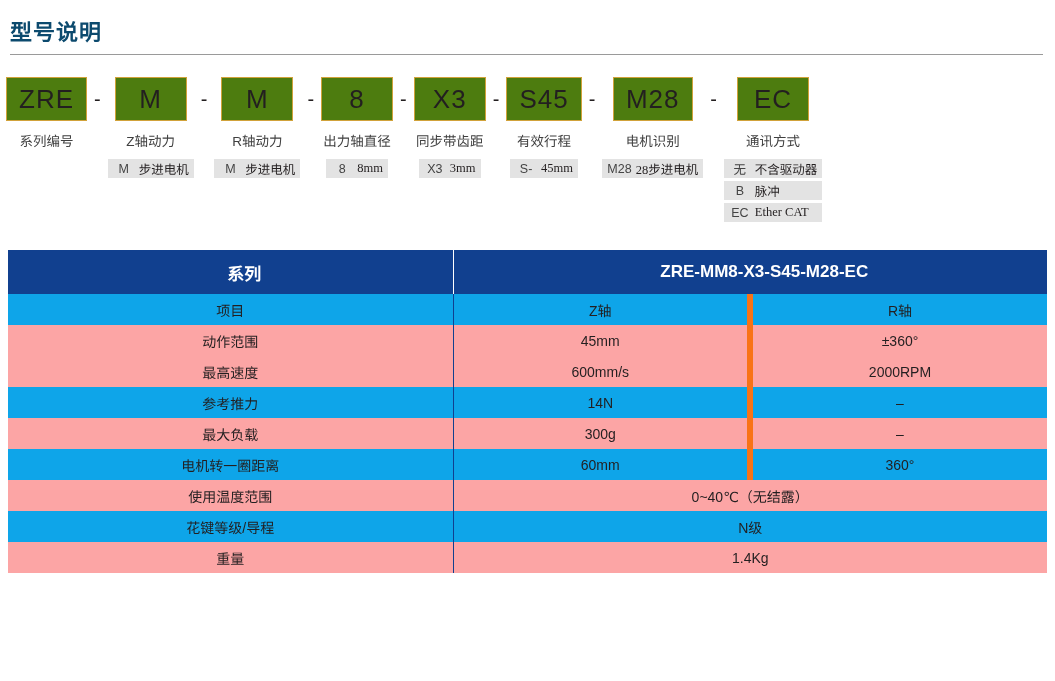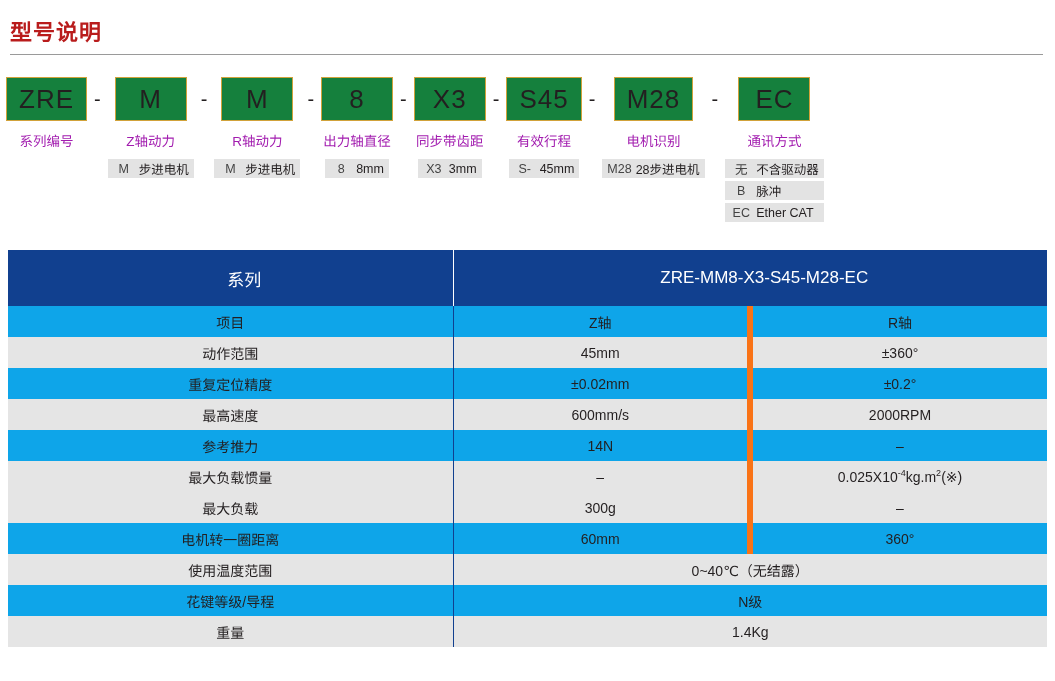--- a/index.html
+++ b/index.html
@@ -12,21 +12,21 @@
   }
   .page { position: relative; width: 1055px; height: 681px; overflow: hidden; }
 
   
   .heading-wrap {
     padding: 8px 8px 0 8px;
   }
   .heading {
     font-size: 22px;
     font-weight: bold;
-    color: #b91c1c;
+    color: #0c4a6e;
     letter-spacing: 1px;
     margin: 6px 0 8px 2px;
   }
   .heading-rule {
     height: 1px;
     background: #9a9a9a;
     margin: 0 4px 0 2px;
   }
 
   
@@ -38,21 +38,21 @@
     display: flex;
     align-items: flex-start;
   }
   .code-col {
     display: flex;
     flex-direction: column;
     align-items: center;
   }
   .code-box {
     border: 1.5px solid #d1a23a;
-    background: #15803d;
+    background: #4d7c0f;
     height: 44px;
     min-width: 72px;
     display: flex;
     align-items: center;
     justify-content: center;
     font-size: 26px;
     color: #231f20;
     padding: 0 12px;
     letter-spacing: 1px;
   }
@@ -60,21 +60,21 @@
     font-size: 20px;
     color: #231f20;
     height: 44px;
     display: flex;
     align-items: center;
     padding: 0 7px;
   }
   .code-label {
     font-size: 13.5px;
     margin-top: 9px;
-    color: #a21caf;
+    color: #404040;
     white-space: nowrap;
   }
   .opt-list {
     margin-top: 9px;
     display: flex;
     flex-direction: column;
     gap: 3px;
     align-items: stretch;
   }
   .opt-item {
@@ -86,52 +86,52 @@
     padding: 0 5px;
     white-space: nowrap;
     color: #231f20;
   }
   .opt-key {
     min-width: 22px;
     text-align: center;
     color: #444;
     margin-right: 4px;
   }
-  .opt-val { text-align: right; }
+  .opt-val { text-align: right; font-family: Liberation Serif, serif; }
 
   
   .spec-table {
     position: absolute;
     left: 8px;
     top: 250px;
     width: 1039px;
     border-collapse: collapse;
     font-size: 14px;
   }
   .spec-table th, .spec-table td {
     text-align: center;
     vertical-align: middle;
     padding: 0;
     height: 31px;
   }
   .spec-head th {
     background: #11408f;
     color: #ffffff;
-    font-weight: normal;
+    font-weight: bold;
     font-size: 17px;
-    height: 56px;
+    height: 44px;
     border-right: 1px solid #ffffff;
     padding-left: 28px;
   }
   .spec-head th:last-child { border-right: none; margin-left: 44px; }
   .col-name { width: 445px; }
   .col-z { width: 297px; }
   .col-r { width: 297px; }
   .spec-table tbody tr.odd td { background: #0ea5e9; }
-  .spec-table tbody tr.even td { background: #e5e5e5; }
+  .spec-table tbody tr.even td { background: #fca5a5; }
   .spec-table tbody td.cell-name {
     border-right: 1px solid #11408f;
   }
   .spec-table tbody td.cell-z {
     border-right: 6px solid #f97316;
   }
   sup { font-size: 9px; vertical-align: super; }
 </style>
 </head>
 <body>
@@ -248,41 +248,31 @@
         <tr class="odd">
           <td class="cell-name col-name">项目</td>
           <td class="cell-z col-z">Z轴</td>
           <td class="col-r">R轴</td>
         </tr>
         <tr class="even">
           <td class="cell-name col-name">动作范围</td>
           <td class="cell-z col-z">45mm</td>
           <td class="col-r">±360°</td>
         </tr>
-        <tr class="odd">
-          <td class="cell-name col-name">重复定位精度</td>
-          <td class="cell-z col-z">±0.02mm</td>
-          <td class="col-r">±0.2°</td>
-        </tr>
         <tr class="even">
           <td class="cell-name col-name">最高速度</td>
           <td class="cell-z col-z">600mm/s</td>
           <td class="col-r">2000RPM</td>
         </tr>
         <tr class="odd">
           <td class="cell-name col-name">参考推力</td>
           <td class="cell-z col-z">14N</td>
           <td class="col-r">–</td>
         </tr>
         <tr class="even">
-          <td class="cell-name col-name">最大负载惯量</td>
-          <td class="cell-z col-z">–</td>
-          <td class="col-r">0.025X10<sup>-4</sup>kg.m<sup>2</sup>(※)</td>
-        </tr>
-        <tr class="even">
           <td class="cell-name col-name">最大负载</td>
           <td class="cell-z col-z">300g</td>
           <td class="col-r">–</td>
         </tr>
         <tr class="odd">
           <td class="cell-name col-name">电机转一圈距离</td>
           <td class="cell-z col-z">60mm</td>
           <td class="col-r">360°</td>
         </tr>
         <tr class="even">

